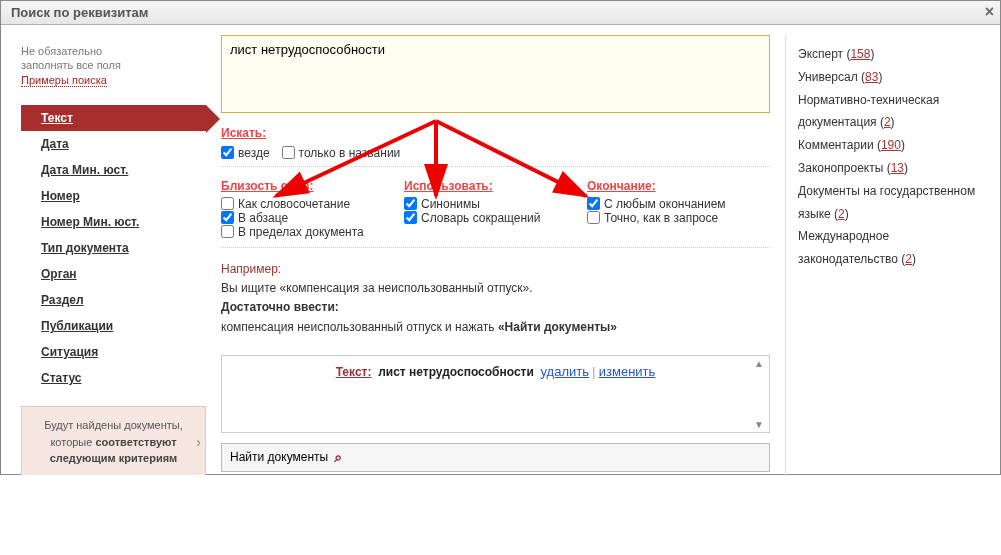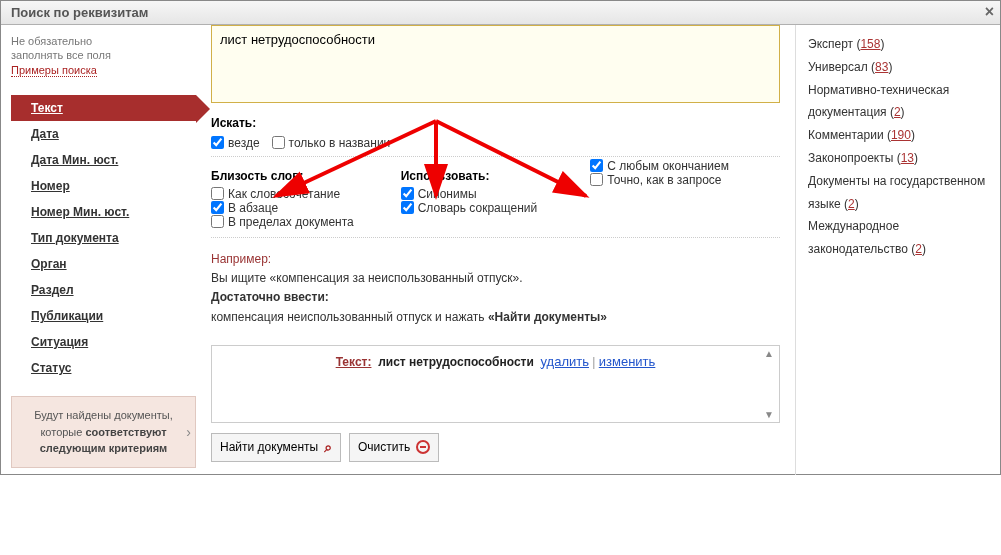--- a/index.html
+++ b/index.html
@@ -1,46 +1,46 @@
 <!DOCTYPE html>
 <html><head>
 <meta charset="utf-8">
 <style>
 * { box-sizing: border-box; margin: 0; padding: 0; }
 body { font-family: Verdana, Arial, sans-serif; font-size: 12px; background: #fff; color: #333; }
 .window { width: 1001px; height: 475px; border: 1px solid #888; position: relative; }
 .titlebar { background: linear-gradient(#f6f6f6,#e6e6e6); border-bottom: 1px solid #b0b0b0; padding: 4px 10px; font-weight: bold; color: #555; position: relative; font-size: 13px; }
 .close-x { position: absolute; right: 6px; top: 2px; font-size: 16px; color: #666; cursor: pointer; }
-.content { display: flex; height: 527px; gap: 10px; }
+.content { display: flex; height: 527px; padding: 10px; gap: 10px; }
 .left-col { width: 195px; padding: 10px 0 0 10px; }
 .hint { color: #777; font-size: 11px; margin-bottom: 2px; }
 .examples-link { color: #a22; text-decoration: underline; dotted; border-bottom: 1px dotted #a22; text-decoration: none; font-size: 11px; cursor: pointer; }
 .nav { margin-top: 18px; }
 .nav-item { padding: 6px 0 6px 20px; font-weight: bold; color: #333; text-decoration: underline; cursor: pointer; font-size: 12px; }
 .nav-item.active { background: #a72e2d; color: #fff; text-decoration: underline; position: relative; padding-left: 20px; }
 .nav-item.active::after { content: ""; position: absolute; right: -14px; top: 0; width: 0; height: 0; border-top: 14px solid transparent; border-bottom: 14px solid transparent; border-left: 14px solid #a72e2d; }
 .criteria-box { background: #f5e6e0; border: 1px solid #e0c8c0; padding: 10px 8px; font-size: 11px; color: #555; text-align: center; margin-top: 15px; position: relative; line-height: 1.5; }
 .criteria-box b { color: #444; }
 .criteria-box::after { content: "›"; position: absolute; right: 4px; top: 50%; transform: translateY(-50%); color: #888; font-size: 14px; }
 .center-col { flex: 1; padding: 0 5px; position: relative; }
 .search-box { width: 100%; height: 78px; border: 1px solid #d1b048; background: #fffef0; padding: 6px 8px; font-family: inherit; font-size: 13px; resize: none; outline: none; }
-.section-title { font-weight: bold; margin: 10px 0 4px 0; color: #000000; font-size: 12px; }
+.section-title { font-weight: bold; margin: 10px 0 4px 0; color: #ef4444; font-size: 12px; text-decoration: underline; }
 .opts-row { display: flex; gap: 2px; margin-bottom: 2px; padding-bottom: 4px; border-bottom: 1px dotted #ccc; }
 .opts-col3 { display: flex; gap: 0; border-bottom: 1px dotted #ccc; padding-bottom: 8px; }
 .opts-col3 > div { flex: 1; }
 .chk-line { margin: 2px 0; font-size: 12px; }
 .chk-line input { vertical-align: -2px; margin-right: 4px; }
 .example-block { margin-top: 12px; font-size: 12px; line-height: 1.6; }
 .example-block .hdr { color: #933; }
 .result-box { border: 1px solid #ccc; background: #fff; margin-top: 18px; height: 78px; position: relative; padding: 8px; text-align: center; font-size: 12px; }
 .result-box .lbl { color: #933; font-weight: bold; text-decoration: underline; }
 .result-box .val { font-weight: bold; color: #222; }
 .result-box a { color: #2255cc; text-decoration: underline; font-size: 13px; cursor: pointer; }
 .scroll-tri { position: absolute; right: 2px; width: 16px; text-align: center; font-size: 10px; color: #888; }
-.btns { margin-top: 10px; display: flex; gap: 8px; }
+.btns { margin-top: 10px; display: flex; gap: 8px; flex-direction: column; }
 .btn { background: #f5f5f5; border: 1px solid #bbb; padding: 5px 8px; font-size: 12px; cursor: pointer; display: inline-flex; align-items: center; gap: 6px; }
 .icon-search { color: #a22; font-weight: bold; font-size: 14px; }
 .icon-clear { display: inline-block; width: 14px; height: 14px; border: 2px solid #c33; border-radius: 50%; position: relative; }
 .icon-clear::after { content: ""; position: absolute; top: 4px; left: 2px; width: 6px; height: 2px; background: #c33; }
 .right-col { width: 205px; border-left: 1px solid #ddd; padding: 8px 0 0 12px; font-size: 12px; line-height: 1.9; }
 .right-col .item { cursor: pointer; }
 .right-col .count { color: #a33; text-decoration: underline; }
 .arrows-svg { position: absolute; top: 65px; left: 205px; pointer-events: none; }
 </style>
 </head>
@@ -86,20 +86,21 @@
       <div class="opts-col3">
         <div>
           <div class="section-title">Близость слов:</div>
           <div id="prox-opts"><label class="chk-line"><input type="checkbox" style=""><span>Как словосочетание</span></label><br><label class="chk-line"><input type="checkbox" checked="" style=""><span>В абзаце</span></label><br><label class="chk-line"><input type="checkbox" style=""><span>В пределах документа</span></label><br></div>
         </div>
         <div>
           <div class="section-title">Использовать:</div>
           <div id="use-opts"><label class="chk-line"><input type="checkbox" checked="" style=""><span>Синонимы</span></label><br><label class="chk-line"><input type="checkbox" checked="" style=""><span>Словарь сокращений</span></label><br></div>
         </div>
         <div>
+          <div class="section-title">Окончание:</div>
           <div id="end-opts"><label class="chk-line"><input type="checkbox" checked="" style=""><span>С любым окончанием</span></label><br><label class="chk-line"><input type="checkbox" style=""><span>Точно, как в запросе</span></label><br></div>
         </div>
       </div>
 
       <div class="example-block">
         <span class="hdr">Например:</span><br>
         <span>Вы ищите «компенсация за неиспользованный отпуск».</span><br>
         <b>Достаточно ввести:</b><br>
         <span>компенсация неиспользованный отпуск и нажать </span><b>«Найти документы»</b>
       </div>

